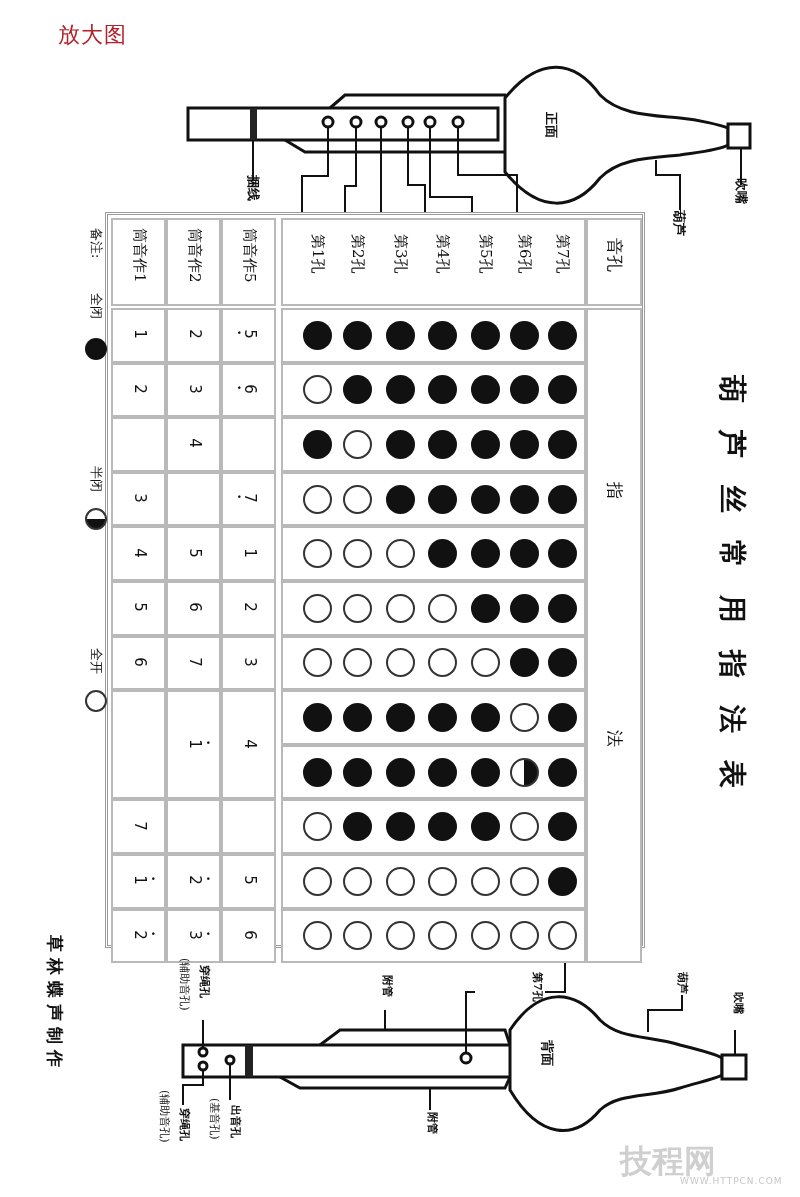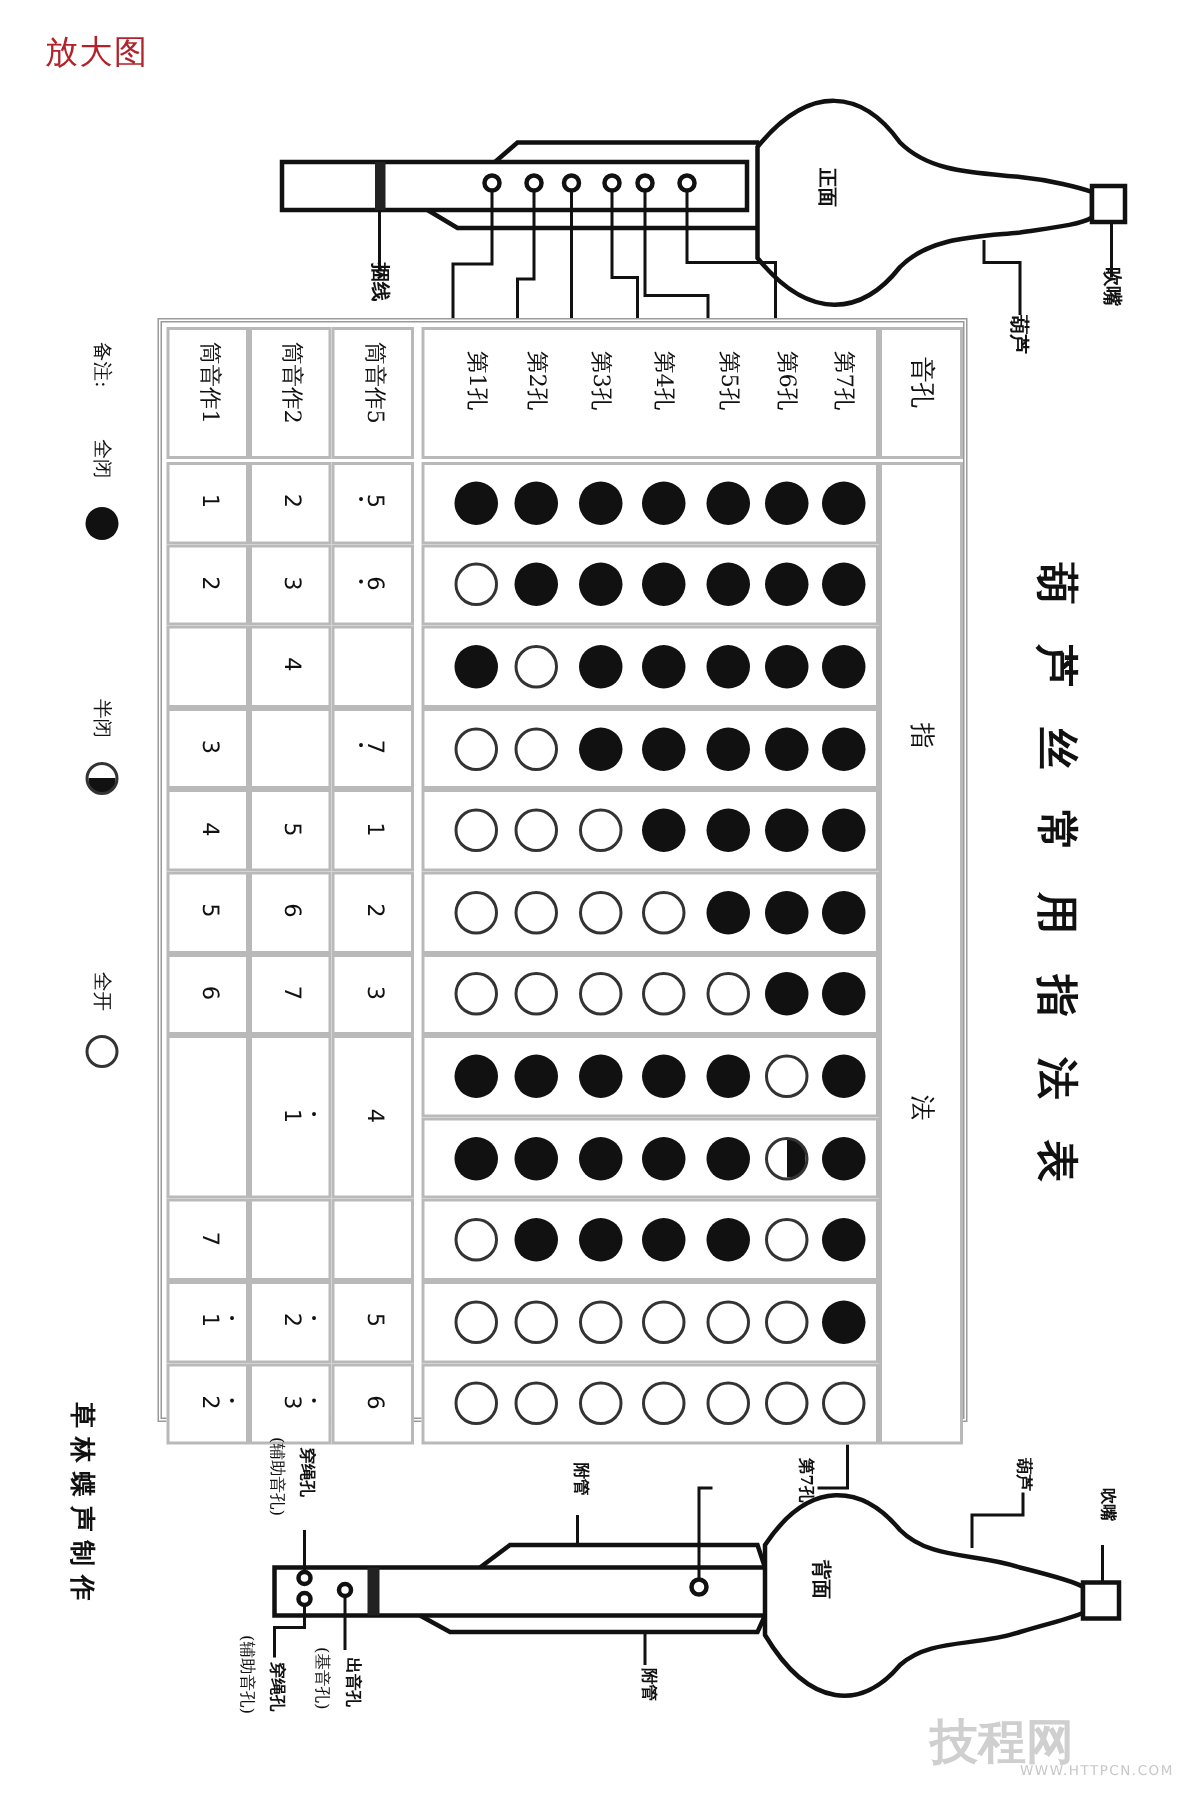--- a/index.html
+++ b/index.html
@@ -1,18 +1,18 @@
 <!DOCTYPE html>
 <html><head>
 <meta charset="utf-8">
 <style>
   html, body { margin:0; padding:0; background:#ffffff; }
   body { width:800px; height:1197px; position:relative; overflow:hidden;
          font-family:"DejaVu Serif", "Liberation Serif", serif; color:#111; }
-  .abs { position:absolute; }
+  .abs { position:absolute;margin-left:28px; }
   .caption { left:30px; top:20px; font-size:22px; color:#b3222a;
              font-family:"DejaVu Serif", serif; letter-spacing:1px; }
   
   .rot { position:absolute; transform-origin:0 0; transform:rotate(90deg); white-space:nowrap; }
   .vlabel { font-size:13px; font-weight:bold; }
   svg.diagram { position:absolute; left:0; top:0; }
   
   .tbl { position:absolute; left:105px; top:212px; width:540px; height:736px;
          border:3px double #9a9a9a; box-sizing:border-box; background:#fff; }
   .cell { position:absolute; box-sizing:border-box; border:2px solid #b9b9b9; background:#fff; }

